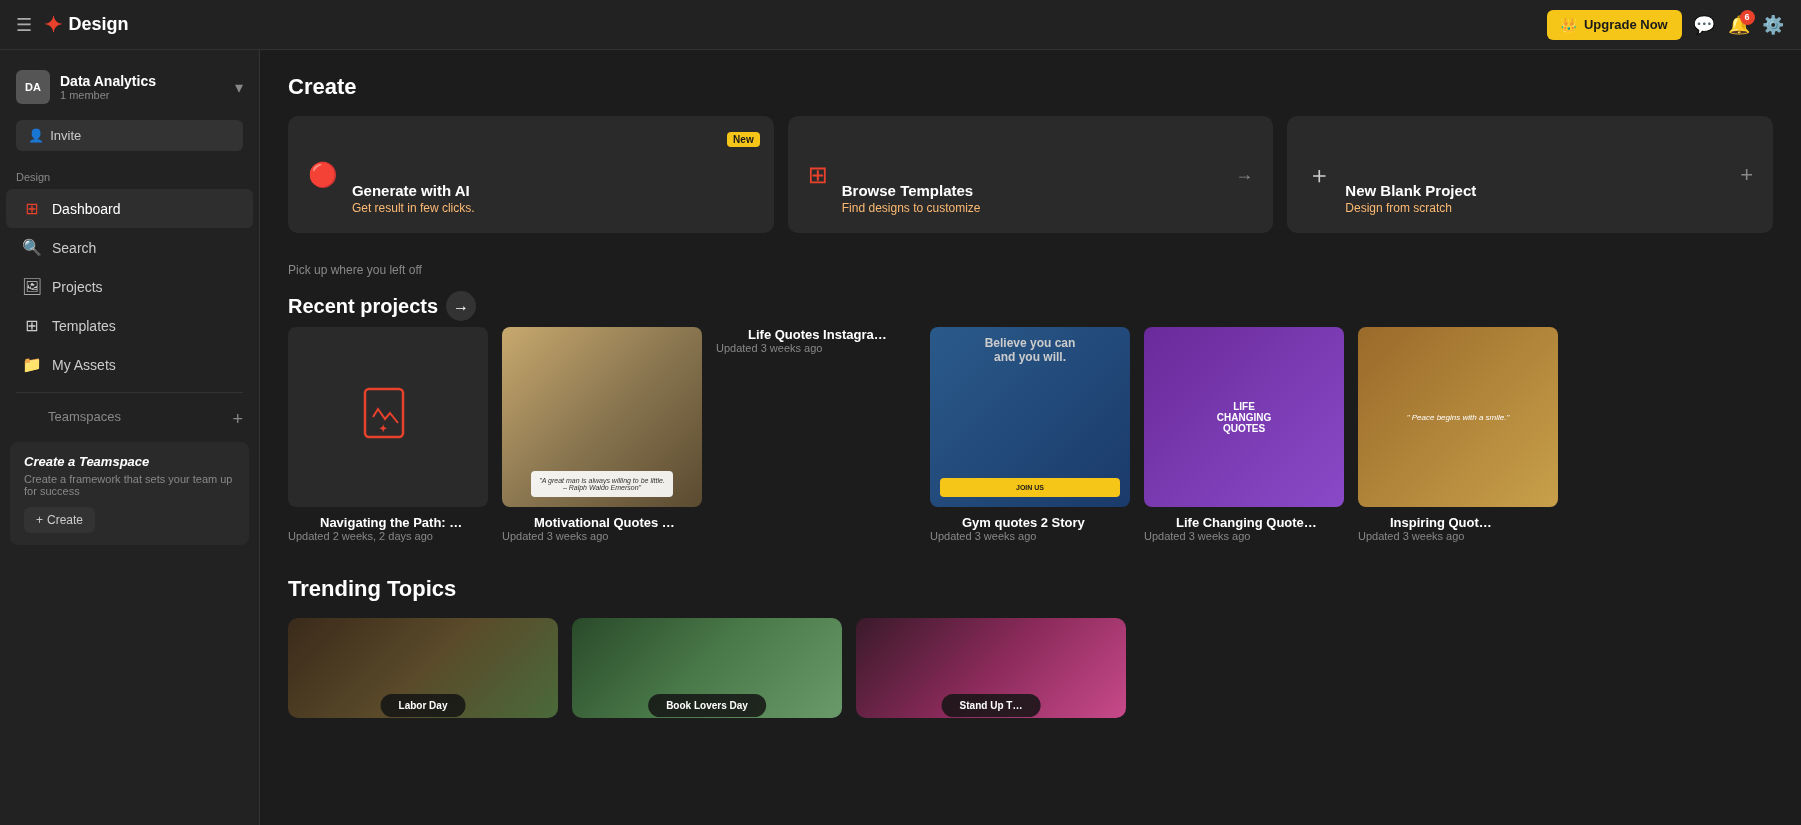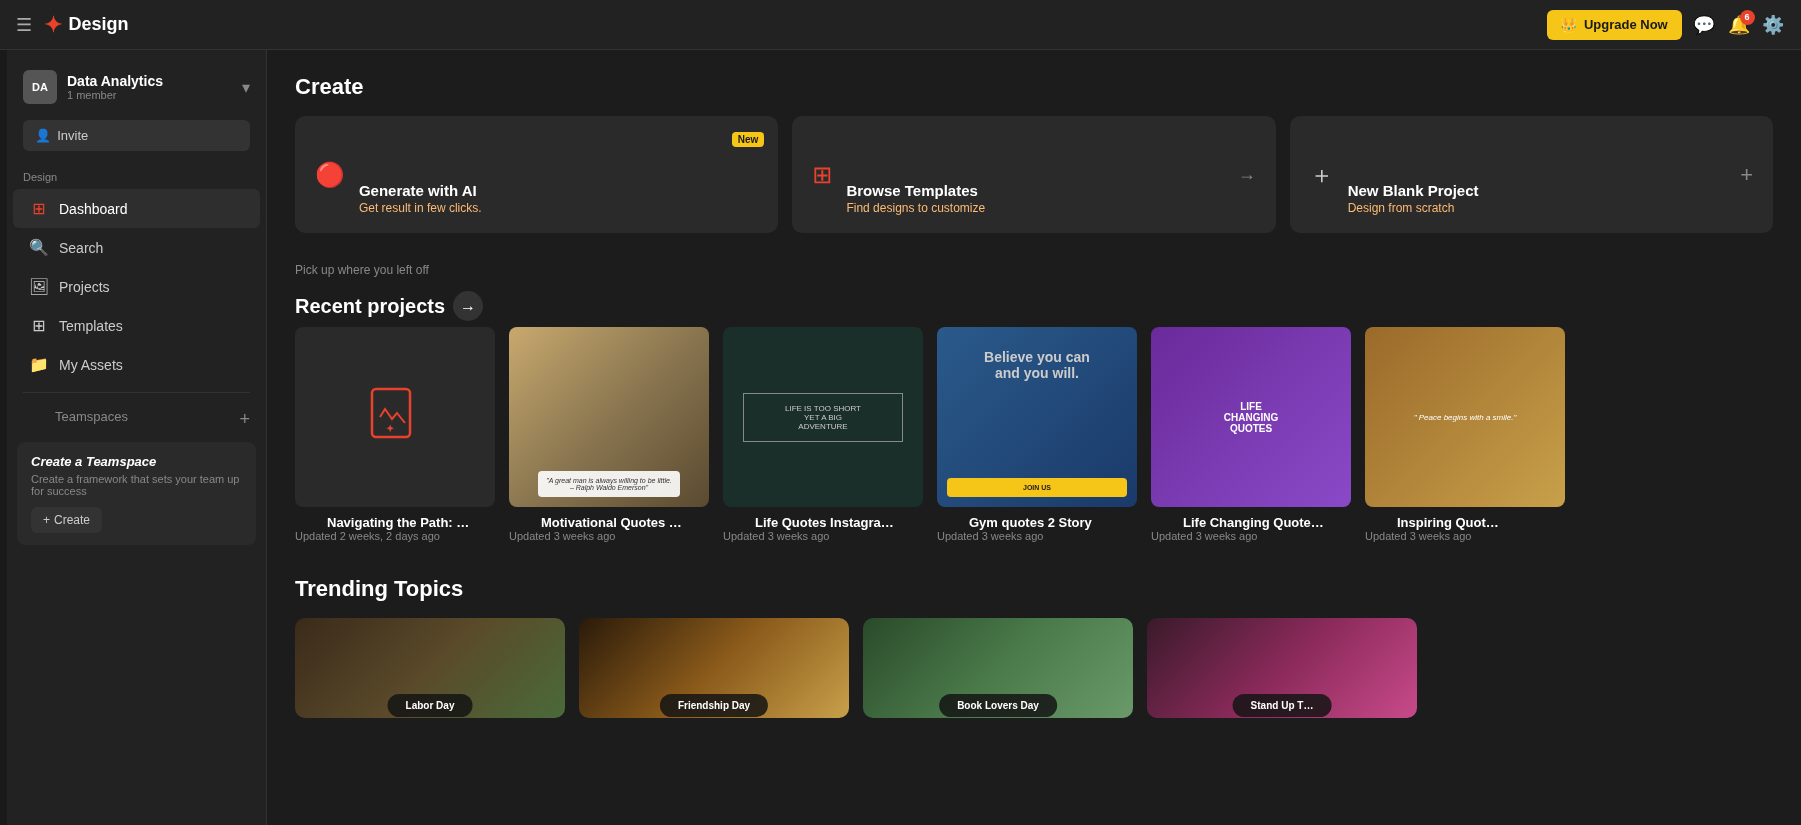--- a/index.html
+++ b/index.html
@@ -53,21 +53,21 @@
       border-radius: 50%;
       width: 15px;
       height: 15px;
       display: flex;
       align-items: center;
       justify-content: center;
       font-weight: 700;
     }
 
     
-    .layout { display: flex; flex: 1; overflow: hidden; padding-left: 7px; }
+    .layout { display: flex; flex: 1; overflow: hidden; }
 
     
     .sidebar {
       width: 260px;
       background: #222;
       border-right: 1px solid #333;
       display: flex;
       flex-direction: column;
       padding: 12px 0;
       flex-shrink: 0;
@@ -515,34 +515,27 @@
         <div class="project-thumb thumb-suit">
           <div class="thumb-suit-overlay">
             <div class="quote-card">"A great man is always willing to be little.<br>– Ralph Waldo Emerson"</div>
           </div>
         </div>
         <div class="project-name">Motivational Quotes …</div>
         <div class="project-date">Updated 3 weeks ago</div>
       </div>
 
       <div class="project-card">
-        <div class="project-thumb thumb-dark-quote">
-          <div class="thumb-dark-overlay">
-            <div class="life-quote-box">
-              LIFE IS TOO SHORT<br>YET A BIG<br>ADVENTURE
-            </div>
-          </div>
-        </div>
         <div class="project-name">Life Quotes Instagra…</div>
         <div class="project-date">Updated 3 weeks ago</div>
       </div>
 
       <div class="project-card">
         <div class="project-thumb thumb-gym">
-          <div style="position:absolute;top:22px;left:10px;right:10px;text-align:center;font-size:14px;color:#ccc;font-weight:600;">Believe you can<br>and you will.</div>
+          <div style="position:absolute;top:9px;left:10px;right:10px;text-align:center;font-size:12px;color:#ccc;font-weight:600;">Believe you can<br>and you will.</div>
           <div class="gym-content">JOIN US</div>
         </div>
         <div class="project-name">Gym quotes 2 Story</div>
         <div class="project-date">Updated 3 weeks ago</div>
       </div>
 
       <div class="project-card">
         <div class="project-thumb thumb-life-quotes">
           <div style="position:absolute;inset:0;display:flex;align-items:center;justify-content:center;">
             <div class="lq-title">LIFE<br>CHANGING<br>QUOTES</div>
@@ -564,24 +557,20 @@
     </div>
 
     <div class="section-title">Trending Topics</div>
     <div class="trending-scroll">
 
       <div class="trending-card">
         <div class="trending-bg tc-labor"></div>
         <div class="trending-label">Labor Day</div>
       </div>
 
-      <div class="trending-card">
-        <div class="trending-bg tc-friendship"></div>
-        <div class="trending-label">Friendship Day</div>
-      </div>
 
       <div class="trending-card">
         <div class="trending-bg tc-booklovers"></div>
         <div class="trending-label">Book Lovers Day</div>
       </div>
 
 
       <div class="trending-card">
         <div class="trending-bg tc-standup"></div>
         <div class="trending-label">Stand Up T…</div>

